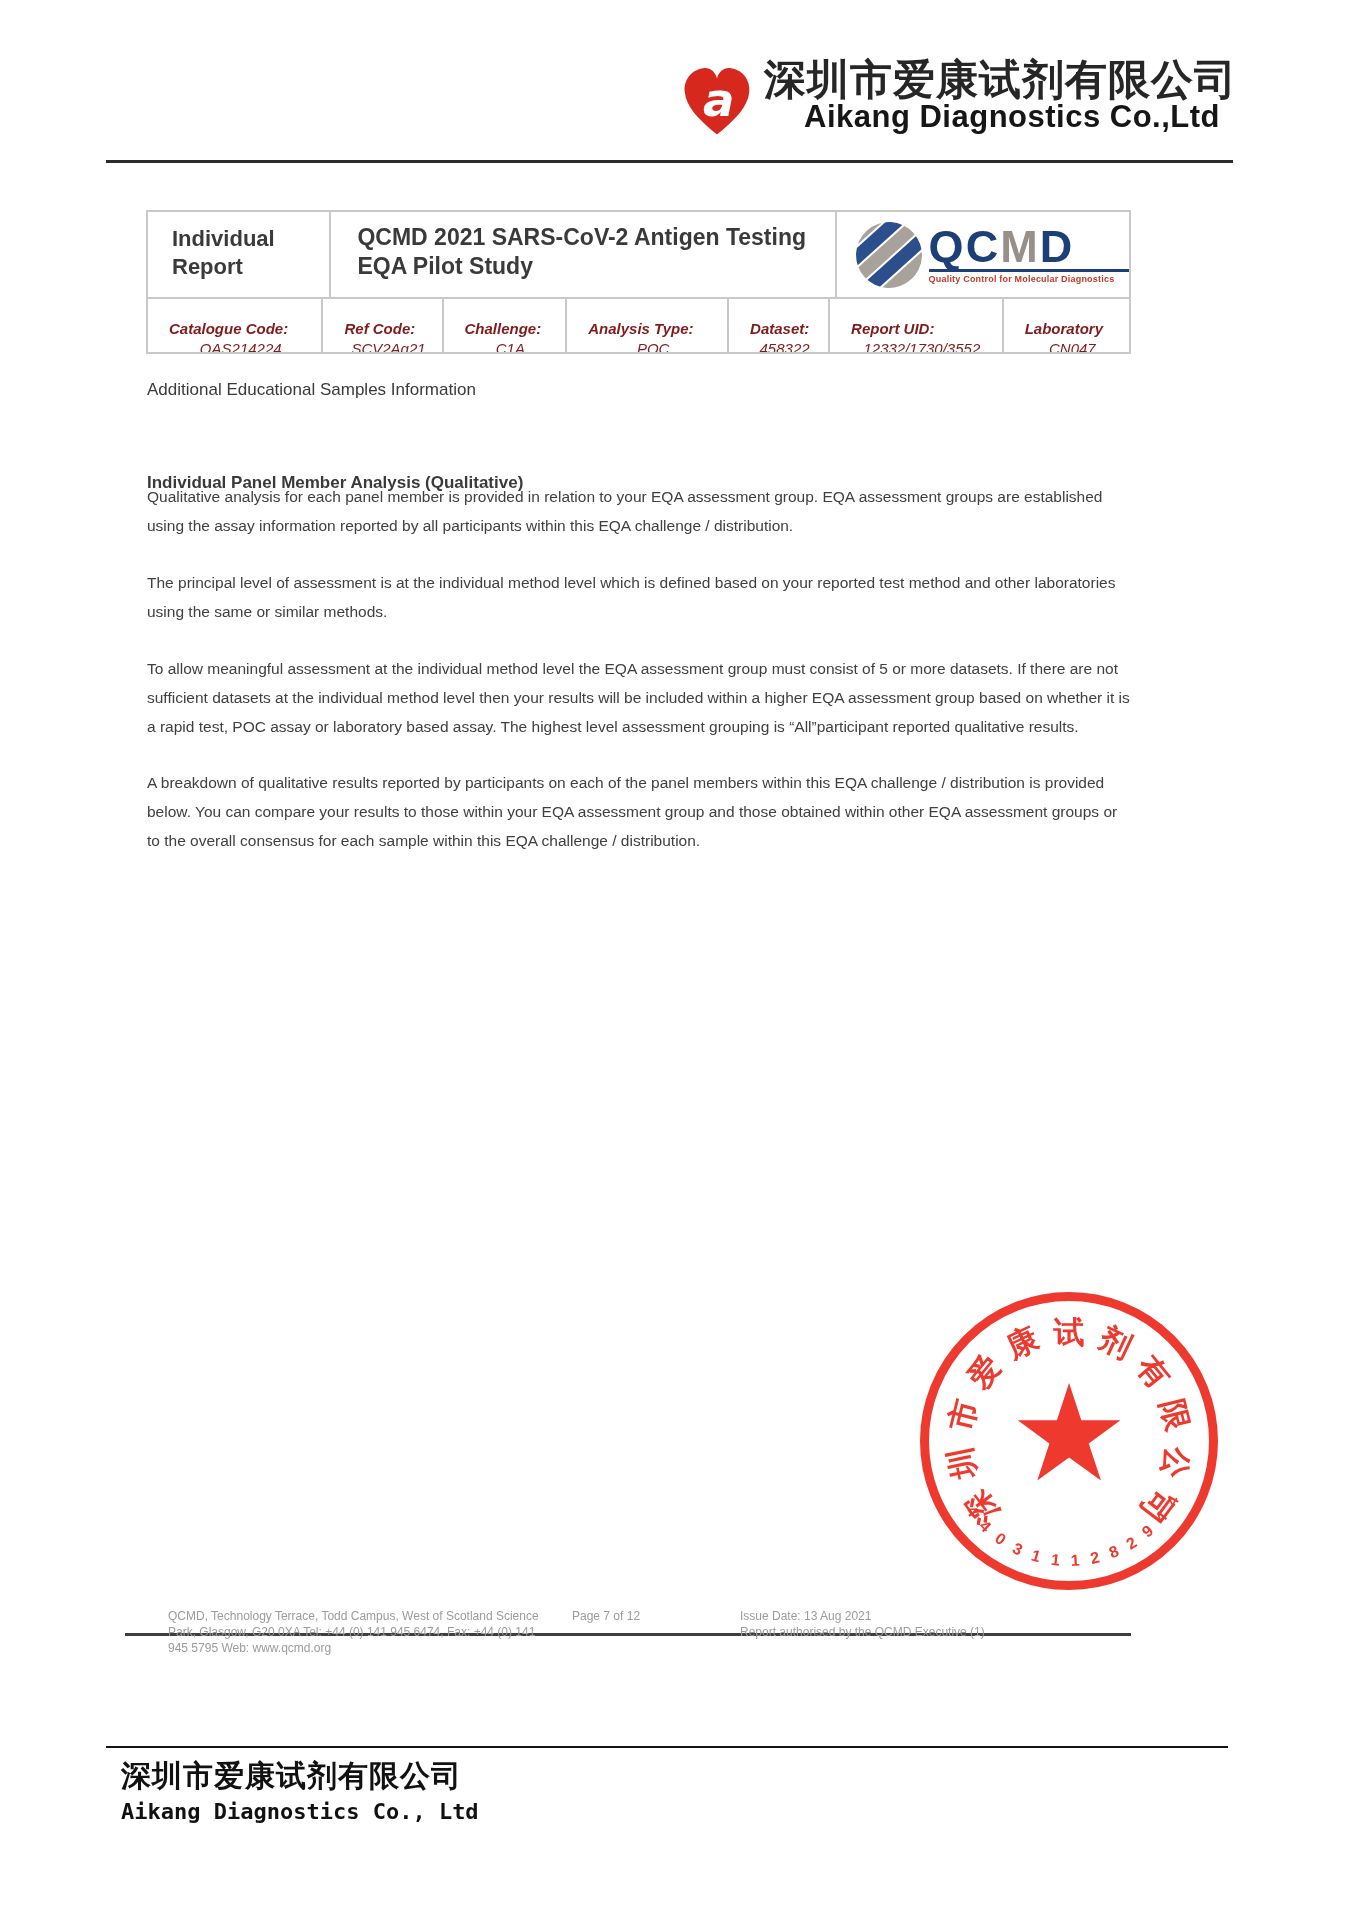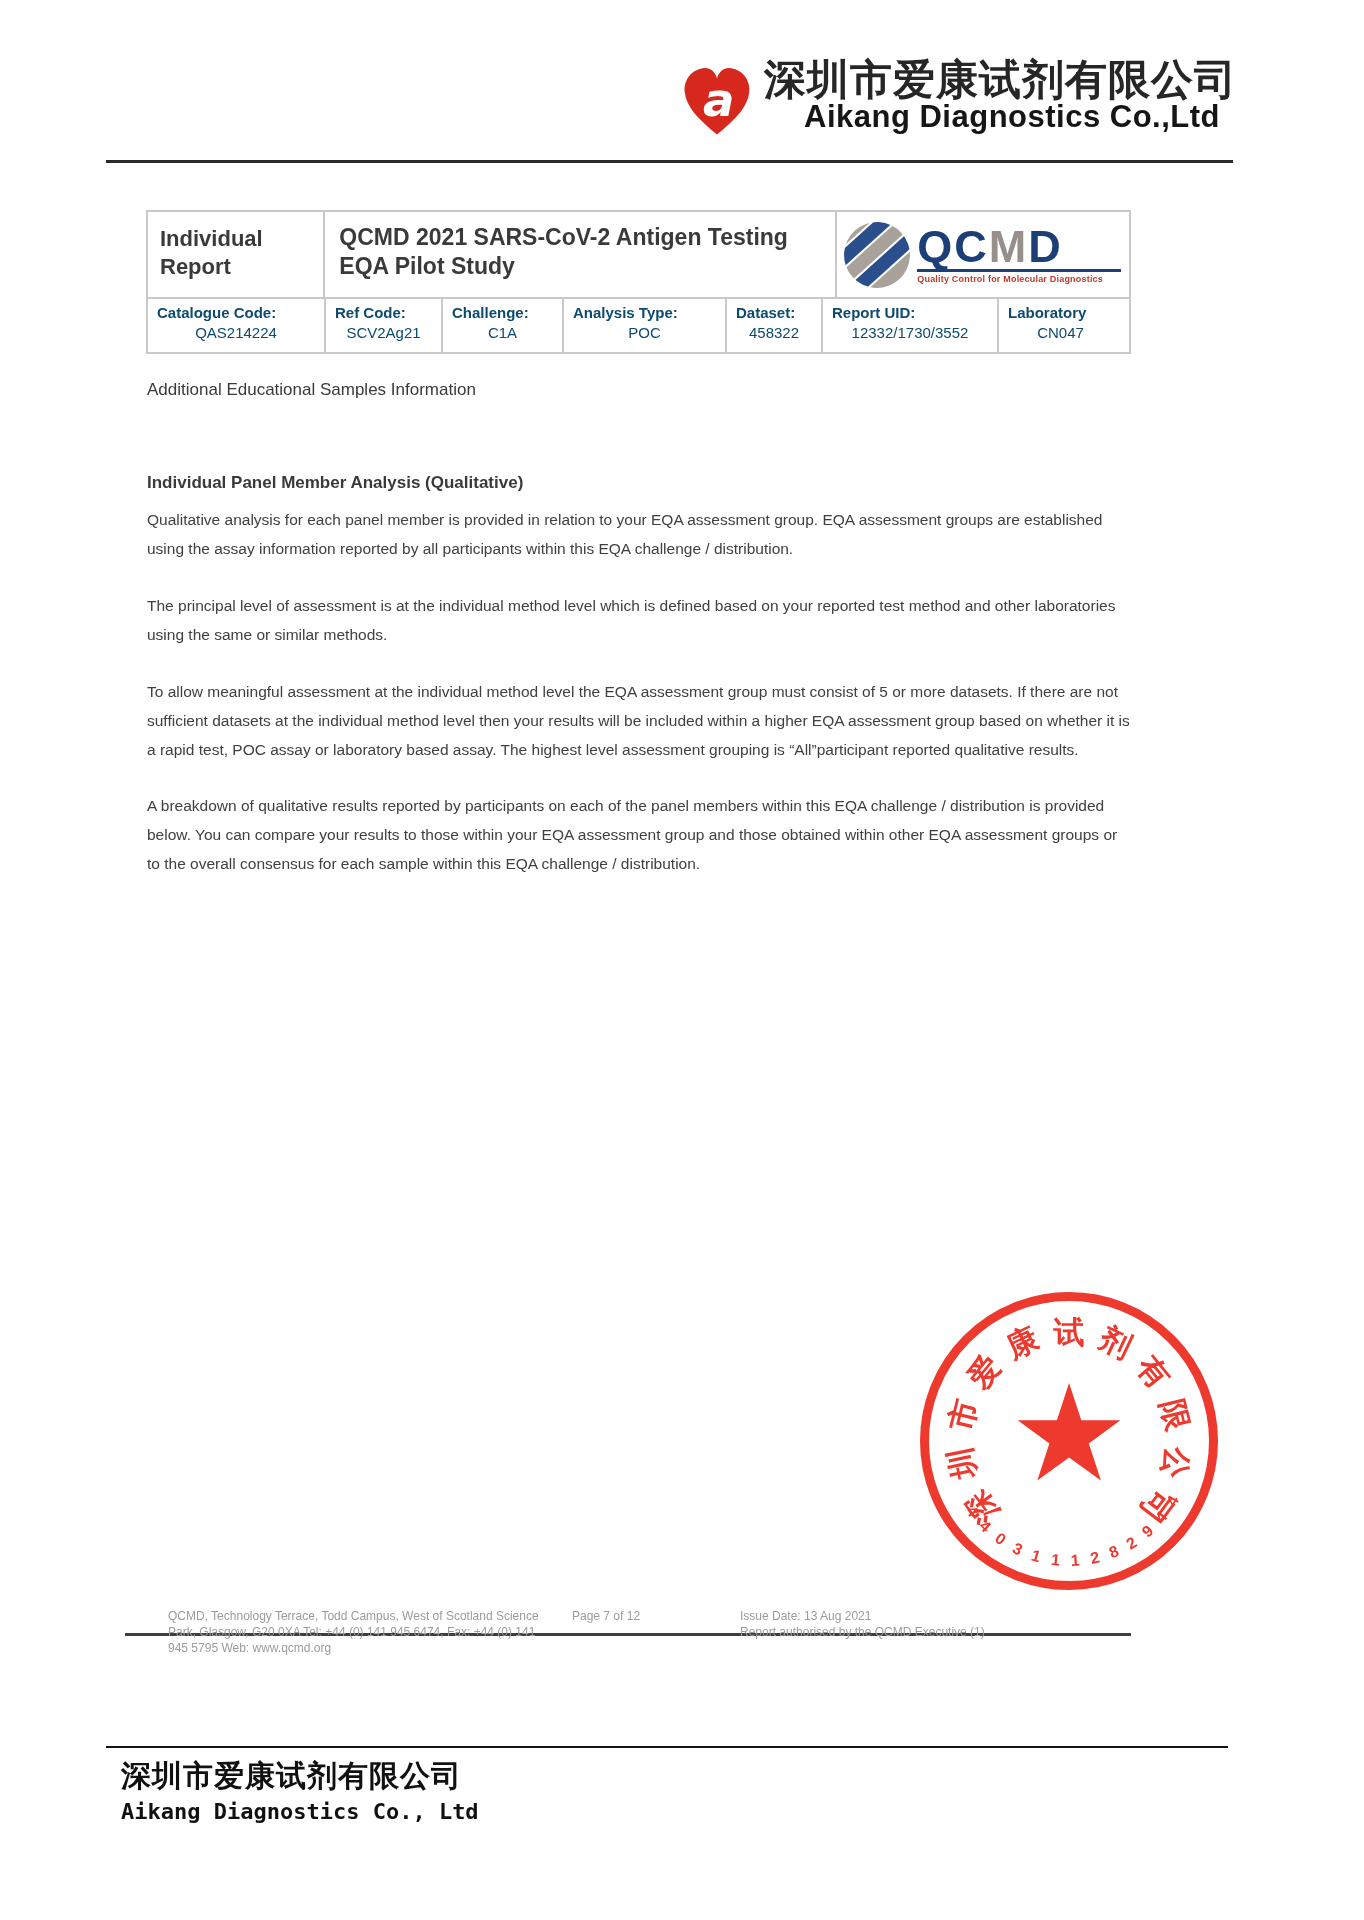--- a/index.html
+++ b/index.html
@@ -13,43 +13,43 @@
               color:#262626; letter-spacing:1px; white-space:nowrap; }
   .brand-en { position:absolute; left:764px; top:99px; font-size:31px; font-weight:bold;
               color:#161616; letter-spacing:0.5px; white-space:nowrap;margin-left:40px; }
   .rule-top { position:absolute; left:106px; top:160px; width:1127px; height:3px; background:#2b2b2b; }
 
   
   .report-table { position:absolute; left:146px; top:210px; width:985px; box-sizing:border-box;
                   border:2px solid #c9c9c9; background:#fff; }
   .rt-row1 { display:flex; height:85px; border-bottom:2px solid #c9c9c9; }
   .rt-row2 { display:flex; height:53px; }
-  .rt-cell { box-sizing:border-box; border-right:2px solid #c9c9c9; overflow:hidden; }
+  .rt-cell { box-sizing:border-box; border-right:2px solid #c9c9c9; overflow:hidden;margin-left:12px; }
   .rt-cell:last-child { border-right:none; }
   .cell-type  { width:178px; padding:13px 12px; font-size:22px; font-weight:bold; line-height:1.25; color:#3a3a3a; }
   .cell-title { width:514px; padding:11px 14px; font-size:23px; font-weight:bold; line-height:1.25; color:#3a3a3a; }
   .cell-logo  { width:293px; position:relative; }
-  .meta-cell  { padding:5px 9px; font-size:15px; color:#0c4a6e; }
+  .meta-cell  { padding:21px 9px; font-size:15px; color:#7f1d1d;font-style:italic; }
   .meta-label { font-weight:bold; margin-bottom:3px; white-space:nowrap; }
   .meta-value { white-space:nowrap;text-align:center; }
   .w0{width:178px}.w1{width:117px}.w2{width:121px}.w3{width:163px}.w4{width:96px}.w5{width:176px}.w6{width:123px}
 
   
   .qcmd { position:absolute; left:6px; top:5px; right:4px; bottom:4px; display:flex; align-items:center; }
   .qcmd-globe { width:68px; height:68px; flex:none; }
   .qcmd-right { margin-left:6px; }
   .qcmd-word { font-size:45px; font-weight:bold; line-height:0.92; letter-spacing:2px; color:#1d3f77; white-space:nowrap; }
   .qcmd-word .letter-m { color:#97908a; }
   .qcmd-rule { height:3px; background:#1d3f77; margin:2px 0 2px; width:204px; }
   .qcmd-tagline { font-size:9px; font-weight:bold; color:#c0392b; white-space:nowrap; letter-spacing:0.2px; }
 
   
   .h-additional { position:absolute; left:147px; top:380px; font-size:17px; font-weight:normal; color:#3a3a3a; }
   .h-analysis   { position:absolute; left:147px; top:473px; font-size:17px; font-weight:bold; color:#3a3a3a; }
-  .body-copy { position:absolute; left:147px; top:505px; width:987px; font-size:15.5px; line-height:29px; color:#404040; }
+  .body-copy { position:absolute; left:147px; top:482px; width:987px; font-size:15.5px; line-height:29px; color:#404040; }
   .body-copy p { margin:0; }
   .body-copy p.gap { margin-bottom:27px;margin-top:28px; }
 
   
   .stamp { position:absolute; left:920px; top:1292px; width:298px; height:298px; }
   .stamp-ring { position:absolute; left:0; top:0; right:0; bottom:0; border:9px solid #ee392e; border-radius:50%; }
   .stamp-star { position:absolute; left:50%; top:50%; transform:translate(-50%,-55%); font-size:134px;
                 color:#ee392e; line-height:1; }
   .stamp-char { position:absolute; left:50%; top:50%; font-size:31px; font-weight:bold; color:#ee392e; line-height:1; }
   .stamp-digit{ position:absolute; left:50%; top:50%; font-size:16px; font-weight:bold; color:#ee392e; line-height:1; }

